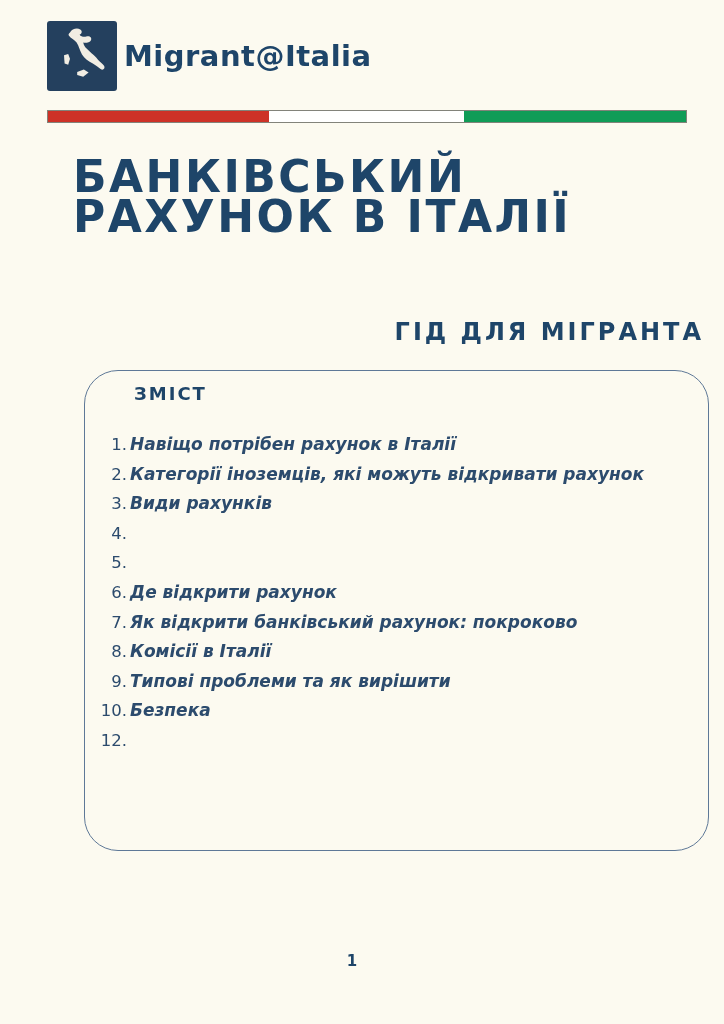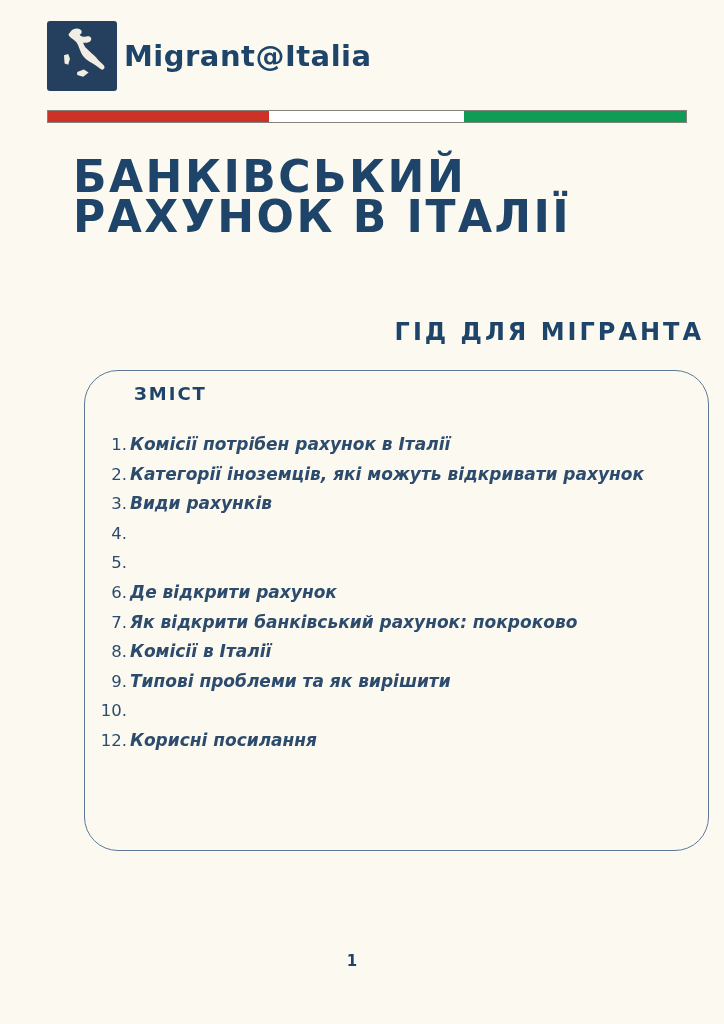--- a/index.html
+++ b/index.html
@@ -137,21 +137,21 @@
   <div>РАХУНОК В ІТАЛІЇ</div>
 </div>
 
 <div class="doc-subtitle">ГІД ДЛЯ МІГРАНТА</div>
 
 <div class="toc-box">
   <div class="toc-heading">ЗМІСТ</div>
   <div class="toc-list">
     <div class="toc-item">
       <span class="toc-num">1.</span>
-      <span class="toc-label">Комісії потрібен рахунок в Італії</span>
+      <span class="toc-label">Навіщо потрібен рахунок в Італії</span>
     </div>
     <div class="toc-item">
       <span class="toc-num">2.</span>
       <span class="toc-label">Категорії іноземців, які можуть відкривати рахунок</span>
     </div>
     <div class="toc-item">
       <span class="toc-num">3.</span>
       <span class="toc-label">Види рахунків</span>
     </div>
     <div class="toc-item">
@@ -171,21 +171,21 @@
     <div class="toc-item">
       <span class="toc-num">8.</span>
       <span class="toc-label">Комісії в Італії</span>
     </div>
     <div class="toc-item">
       <span class="toc-num">9.</span>
       <span class="toc-label">Типові проблеми та як вирішити</span>
     </div>
     <div class="toc-item">
       <span class="toc-num">10.</span>
+      <span class="toc-label">Безпека</span>
     </div>
     <div class="toc-item">
       <span class="toc-num">12.</span>
-      <span class="toc-label">Корисні посилання</span>
     </div>
   </div>
 </div>
 
 <div class="page-number">1</div>
 
 </body></html>

